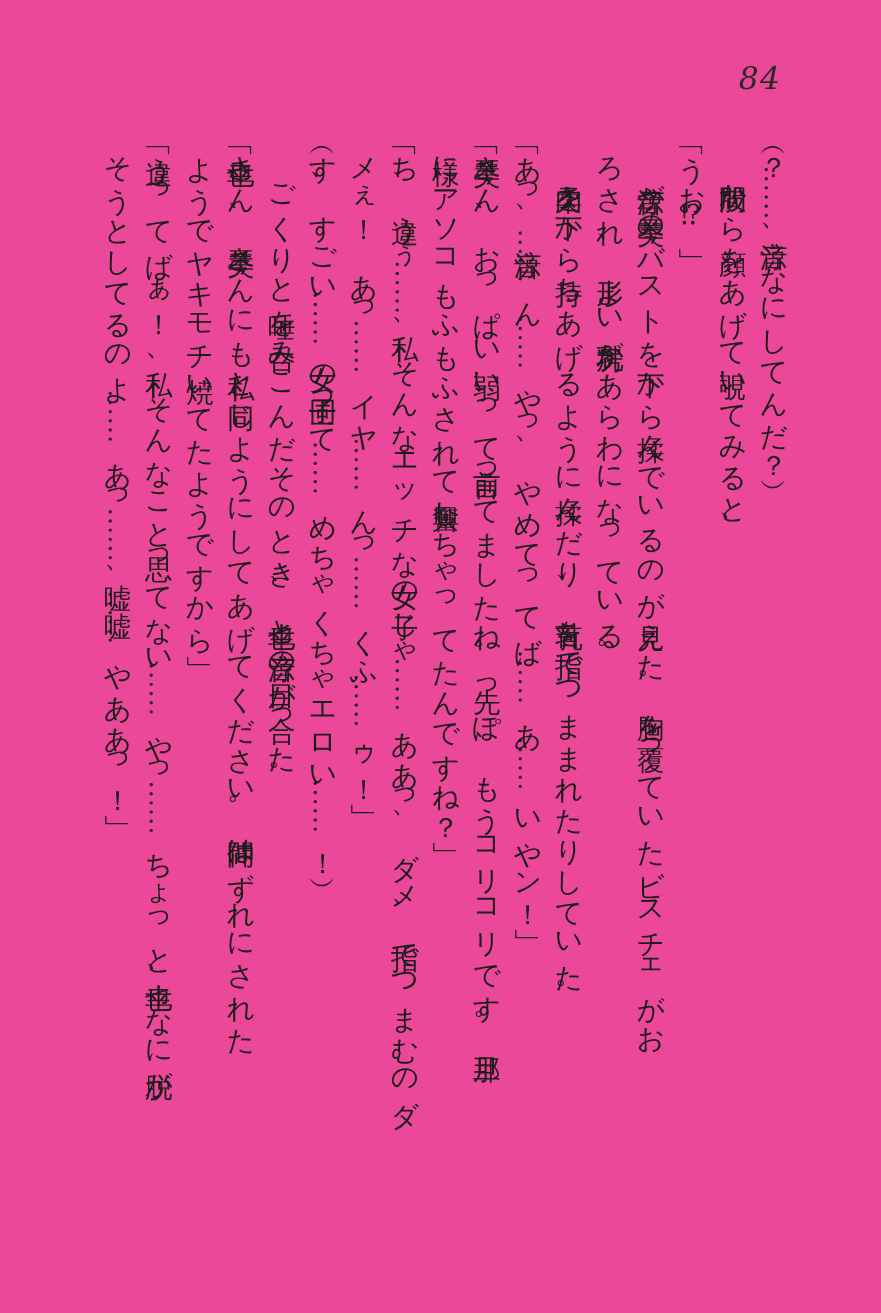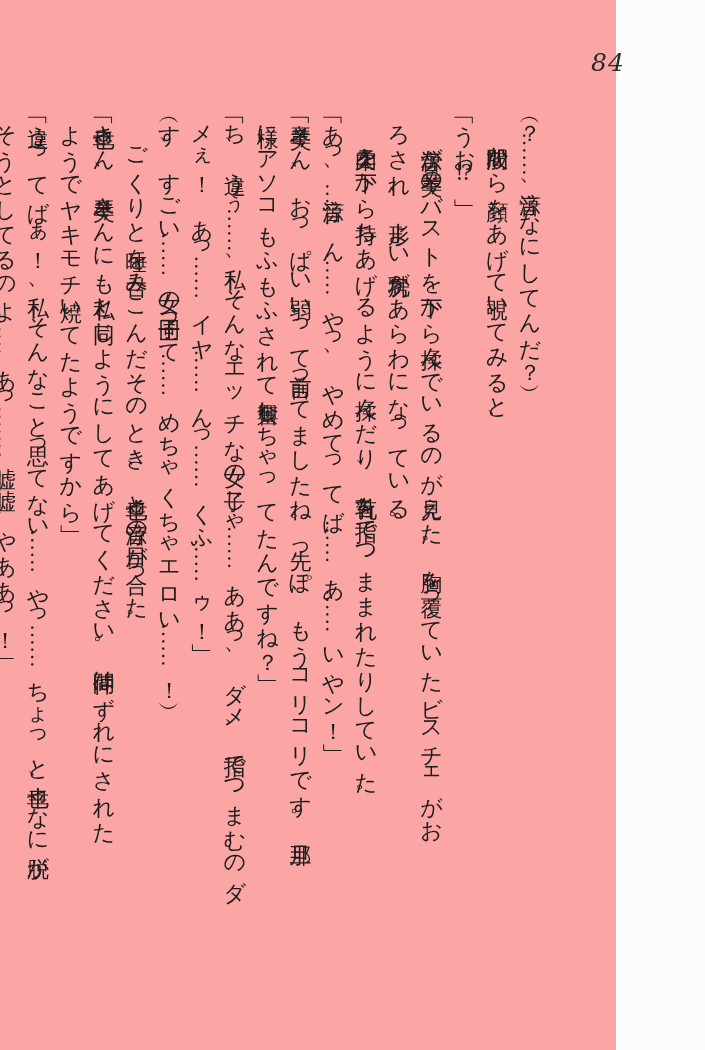--- a/index.html
+++ b/index.html
@@ -7,23 +7,23 @@
     padding: 0;
   }
   body {
     width: 705px;
     height: 1050px;
     background: #fcfcfa;
     overflow: hidden;
   }
   .book-page {
     position: relative;
-    width: 616px;
+    width: 705px;
     height: 1050px;
-    background: #fca5a5;
+    background: #ec4899;
     color: #1c1c1c;
     font-family: "Liberation Serif", "DejaVu Serif", serif;
   }
   .page-number {
     position: absolute;
     top: 48px;
     left: 591px;
     font-size: 25px;
     font-style: italic;
     letter-spacing: 1px;

